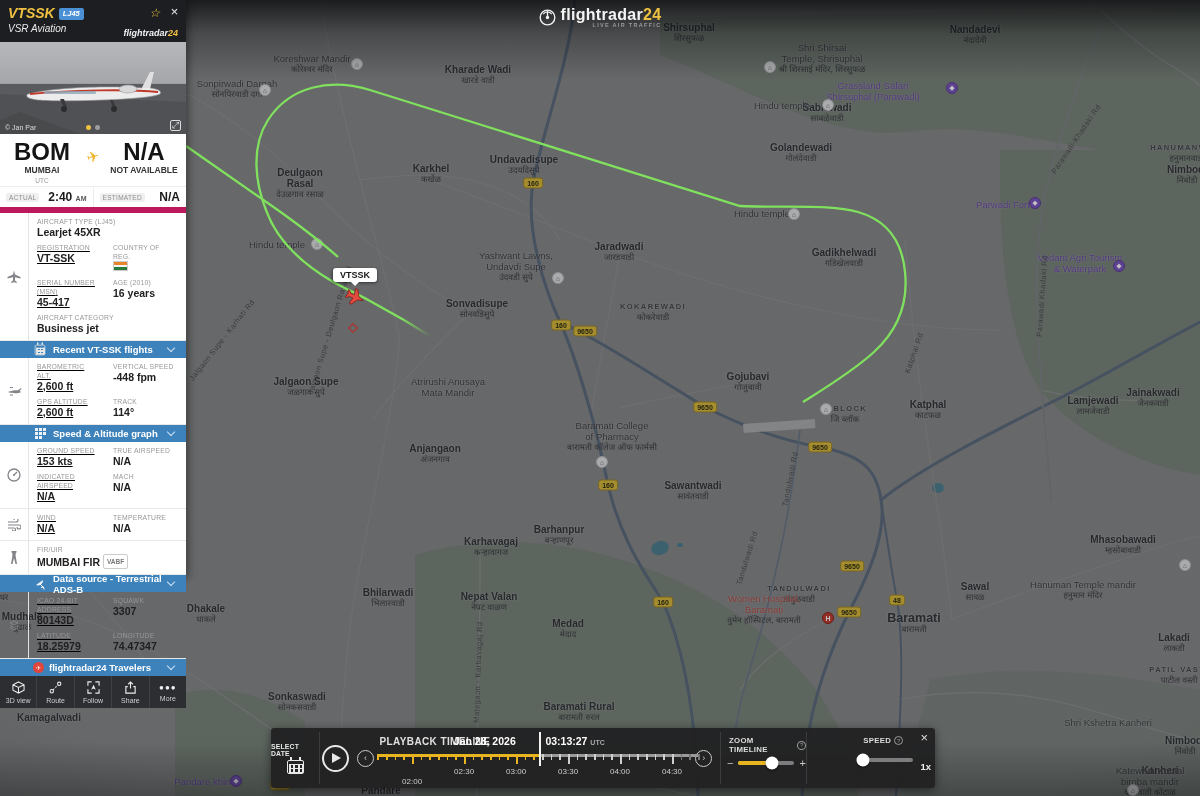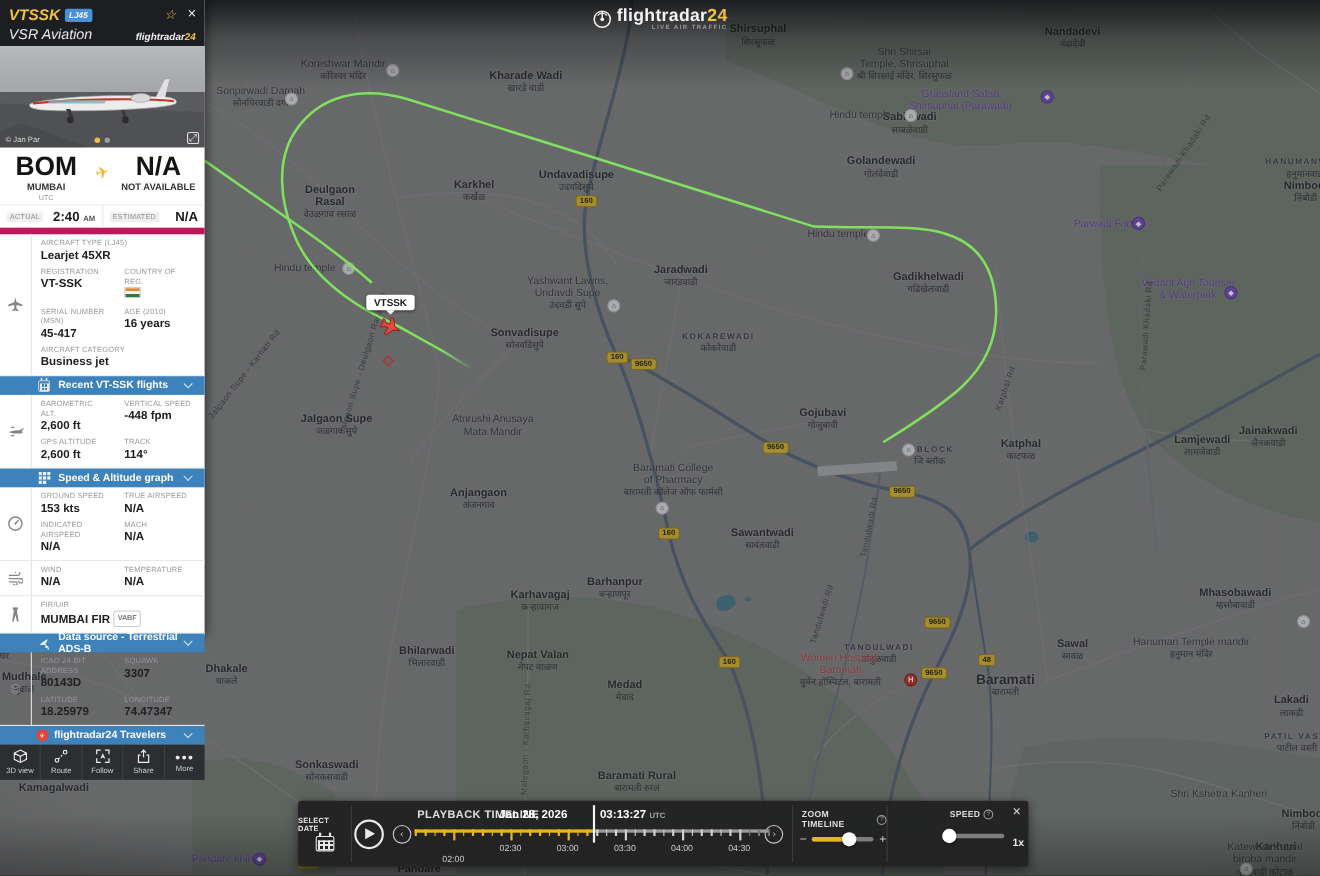--- a/index.html
+++ b/index.html
@@ -43,21 +43,21 @@
   #top-logo .row{display:inline-flex;align-items:center;gap:5px;}
   #top-logo .fr{color:#f4f4f4;font-weight:bold;font-size:16px;letter-spacing:.3px;}
   #top-logo .fr b{color:#f0c040;}
   #top-logo .tag{display:block;text-align:right;color:#9a9a9c;font-size:5.5px;letter-spacing:1.3px;margin-top:-2px;}
 
   
   #sidebar{position:absolute;left:0;top:0;width:186px;height:578px;background:#fff;box-shadow:2px 0 8px rgba(0,0,0,.45);font-size:10px;}
   #sb-head{height:42px;background:#1c1e22;padding:5px 8px 0;position:relative;font-style:italic;}
   #sb-callsign{color:#f0c040;font-weight:bold;font-size:14px;display:inline-block;}
   #sb-badge{display:inline-block;background:#4b8fd4;color:#fff;font-size:7.5px;font-weight:bold;border-radius:2px;padding:1.5px 4px;vertical-align:2px;margin-left:4px;}
-  #sb-airline{color:#e8e8e8;font-size:13px;margin-top:2px;}
+  #sb-airline{color:#e8e8e8;font-size:10px;margin-top:2px;}
   #sb-star{position:absolute;right:26px;top:6px;color:#f0c040;font-size:12px;cursor:pointer;}
   #sb-close{position:absolute;right:8px;top:4px;color:#eee;font-size:13px;cursor:pointer;}
   #sb-brand{position:absolute;right:8px;bottom:4px;color:#f2f2f2;font-size:9px;font-weight:bold;}
   #sb-brand b{color:#f0c040;}
   #sb-photo{height:92px;position:relative;background:linear-gradient(180deg,#b7b8bb 0%,#a5a6a9 45%,#58595d 46%,#4a4b4f 100%);overflow:hidden;}
   #sb-photo .credit{position:absolute;left:5px;bottom:3px;color:#ddd;font-size:7px;}
   #sb-photo .dots{position:absolute;left:50%;bottom:4px;transform:translateX(-50%);display:flex;gap:4px;}
   #sb-photo .dots i{width:5px;height:5px;border-radius:50%;background:#9c9c9c;}
   #sb-photo .dots i.on{background:#f0c040;}
   #sb-photo .expand{position:absolute;right:5px;bottom:3px;color:#eee;font-size:9px;border:1px solid #ddd;border-radius:2px;width:11px;height:11px;line-height:9px;text-align:center;cursor:pointer;}
@@ -72,21 +72,21 @@
   .route-times>div{flex:1;display:flex;align-items:center;justify-content:space-between;padding:3px 6px;}
   .route-times>div:first-child{border-right:1px solid #ececec;}
   .rt-label{font-size:6.5px;color:#8f8f8f;background:#efefef;padding:1px 3px;border-radius:2px;letter-spacing:.3px;}
   .rt-val{font-size:12px;font-weight:bold;color:#1a1a1a;}
   .rt-val small{font-size:7px;font-weight:bold;color:#555;}
   .grp{display:flex;border-bottom:1px solid #e8e8e8;}
   .grp .ic{width:29px;border-right:1px solid #e4e4e4;display:flex;align-items:center;justify-content:center;color:#7d7d80;}
   .grp .fields{flex:1;padding:3px 0 2px;}
   .frow{display:flex;padding:0 0 3px;}
   .fcell{padding:1px 8px 0;}
-  .fcell.c1{width:76px;}
+  .fcell.c1{width:76px;text-decoration:underline;}
   .fcell.c2{flex:1;}
   .flab{font-size:6.8px;color:#97979b;letter-spacing:.2px;line-height:9px;}
   .fval{font-size:10.5px;font-weight:bold;color:#202022;line-height:13px;white-space:nowrap;}
   .flag{display:inline-block;width:15px;height:10px;border:1px solid #ccc;
     background:linear-gradient(180deg,#e8862d 33%,#f4f4f4 33%,#f4f4f4 66%,#2a7a3b 66%);}
   .chipbadge{display:inline-block;font-size:6.5px;color:#777;border:1px solid #ccc;border-radius:2px;padding:0 3px;vertical-align:2px;margin-left:3px;font-weight:bold;}
   .bluebar{height:17px;background:#3d82bb;color:#fff;display:flex;align-items:center;cursor:pointer;}
   .bluebar .bic{width:14px;margin-left:33px;margin-right:6px;display:flex;justify-content:center;color:#fff;}
   .bluebar .btxt{font-size:9.5px;font-weight:bold;flex:1;}
   .chev{width:6px;height:6px;border-right:1.7px solid #cfe3f5;border-bottom:1.7px solid #cfe3f5;transform:rotate(45deg);margin-right:12px;margin-top:-3px;}

